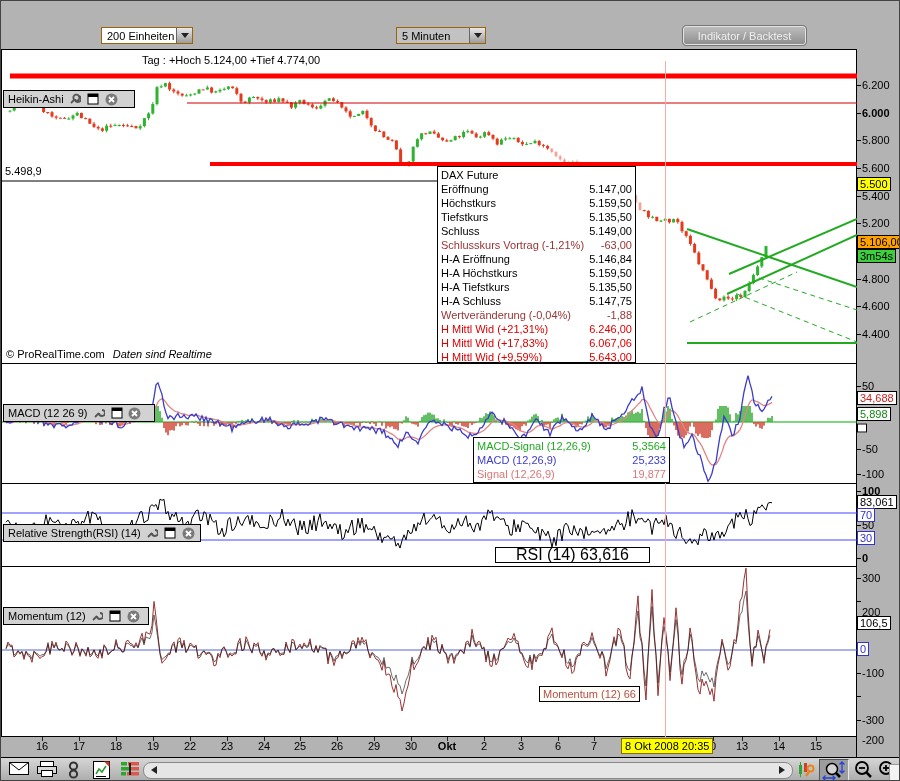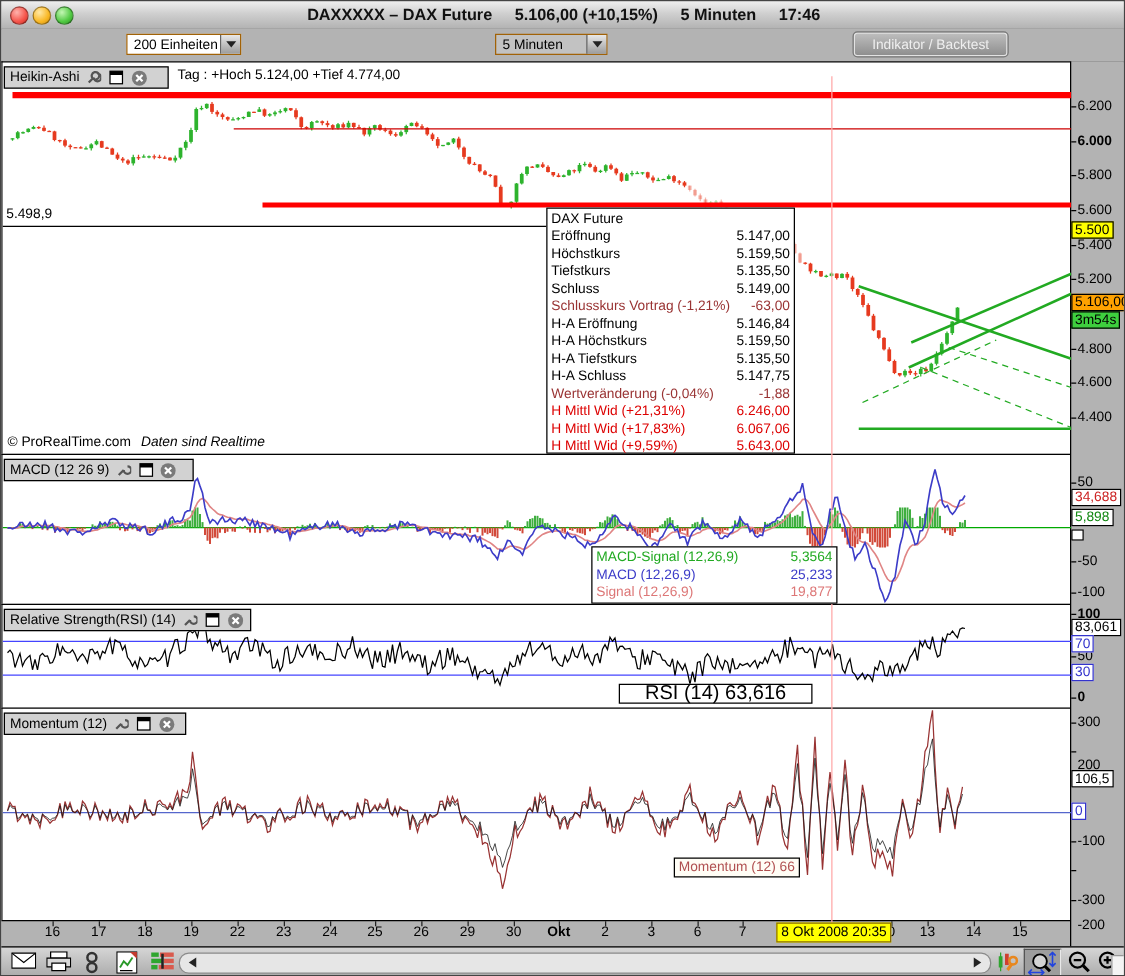--- a/index.html
+++ b/index.html
@@ -27,21 +27,21 @@
   #indicator-btn{position:absolute;left:682px;top:3px;width:123px;height:19px;
     background:linear-gradient(#bdbdbd,#8f8f8f);border:1px solid #e3e3e3;outline:1px solid #777;border-radius:3px;
     font-size:11px;color:#efefef;font-family:"Liberation Sans",sans-serif;}
   
   .panel{position:absolute;left:0;width:855px;background:#fff;border-top:1px solid #000;
          border-left:1px solid #000;box-sizing:border-box;}
   #axis-strip{position:absolute;left:855px;top:48px;width:45px;height:708px;background:#b3b3b3;border-left:1px solid #000;box-sizing:border-box;}
   #xaxis{position:absolute;left:0;top:735px;width:855px;height:21px;background:#b3b3b3;border-top:1px solid #000;box-sizing:border-box;}
   .chart-svg{position:absolute;left:0;z-index:1;}
   .phdr{position:absolute;height:18px;background:#d2d2d2;border:1px solid #000;z-index:6;
-    display:flex;align-items:center;font-size:11px;padding:0 4px;box-sizing:border-box;gap:5px;}
+    display:flex;align-items:center;font-size:11px;padding:0 4px;box-sizing:border-box;gap:5px;margin-top:37px;}
   .phdr-t{white-space:nowrap;}
   .hicon{display:inline-flex;width:13px;height:13px;align-items:center;justify-content:center;}
   .label{position:absolute;font-size:11px;color:#000;transform:translateY(-50%);white-space:nowrap;z-index:5;}
   .bold{font-weight:bold;}
   .tickmark{position:absolute;left:856px;width:4px;height:1px;background:#000;z-index:4;}
   .xtick{position:absolute;top:736px;width:1px;height:4px;background:#222;z-index:4;}
   .xlabel{position:absolute;top:745px;transform:translate(-50%,-50%);font-size:11px;color:#000;z-index:5;white-space:nowrap;}
   .abox{position:absolute;left:856px;transform:translateY(-50%);border:1px solid #000;background:#fff;
     font-size:11px;padding:0 2px;white-space:nowrap;z-index:6;}
   .box-yellow{background:#ffff00;}
@@ -81,28 +81,20 @@
   #zoomsel{position:absolute;left:818px;top:1px;width:28px;height:22px;background:#9d9d9d;
     border-top:1px solid #555;border-left:1px solid #555;border-right:1px solid #e8e8e8;border-bottom:1px solid #e8e8e8;
     display:flex;align-items:center;justify-content:center;}
   #grip{position:absolute;left:888px;top:6px;width:12px;height:16px;background:#f4f4f4;border:1px solid #999;}
 </style>
 </head>
 <body>
 
 <div id="app">
 
-  <div id="titlebar">
-    <div class="tl red"></div>
-    <div class="tl yellow"></div>
-    <div class="tl green"></div>
-    <div id="title">
-      <span>DAXXXXX – DAX Future</span><span>5.106,00 (+10,15%)</span><span>5 Minuten</span><span>17:46</span>
-    </div>
-  </div>
 
   <div id="toolbar">
     <div class="dropdown" id="units-dd">
       <span>200 Einheiten</span>
       <span class="dd-btn">
           <span class="tri-down"></span>
         </span>
     </div>
     <div class="dropdown" id="tf-dd">
       <span>5 Minuten</span>

